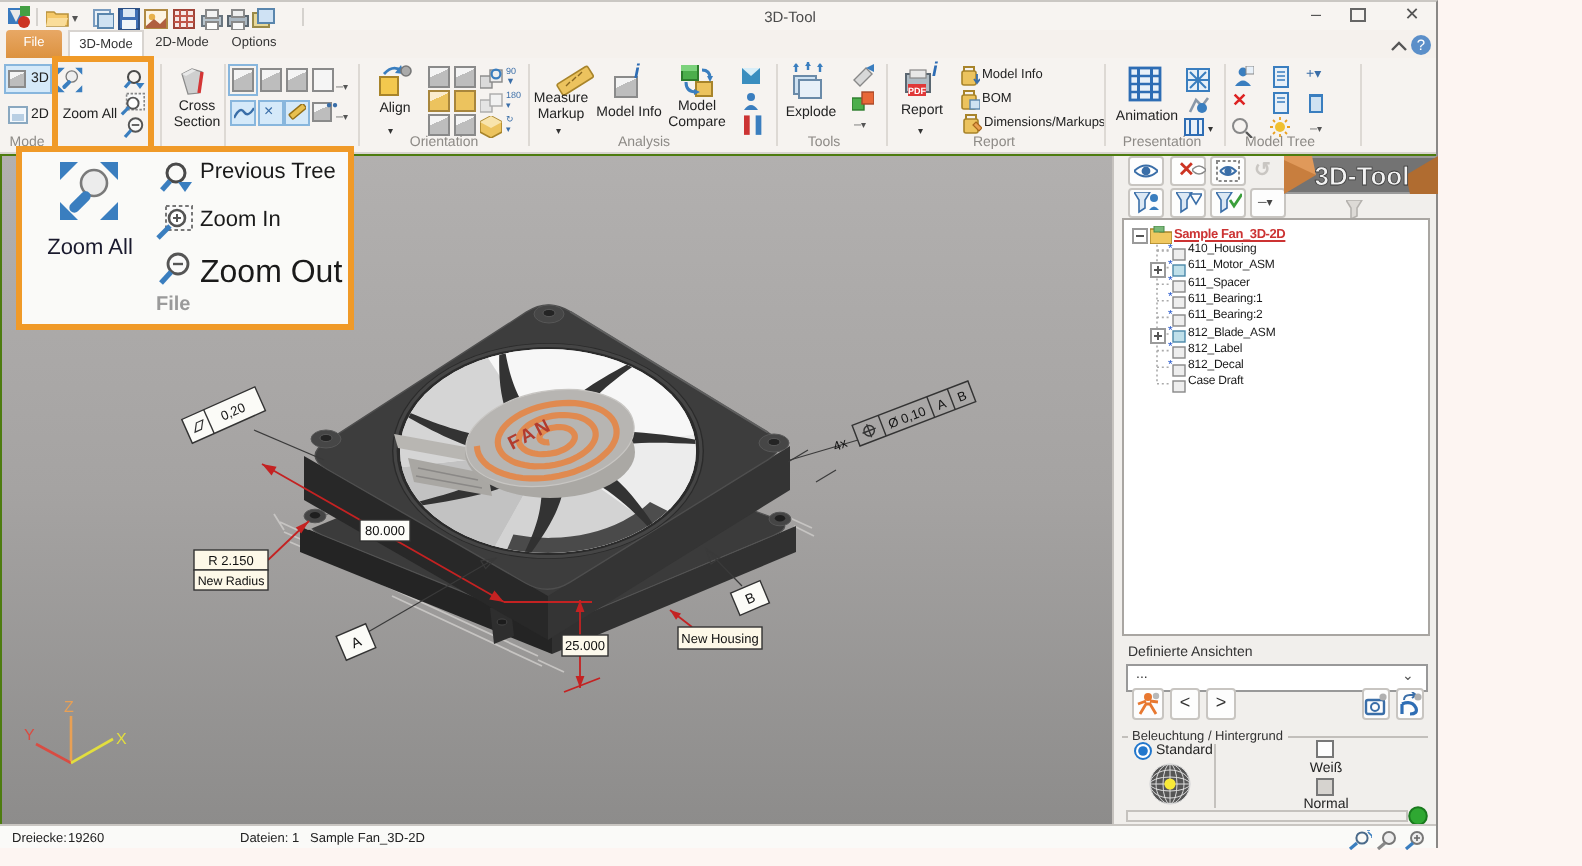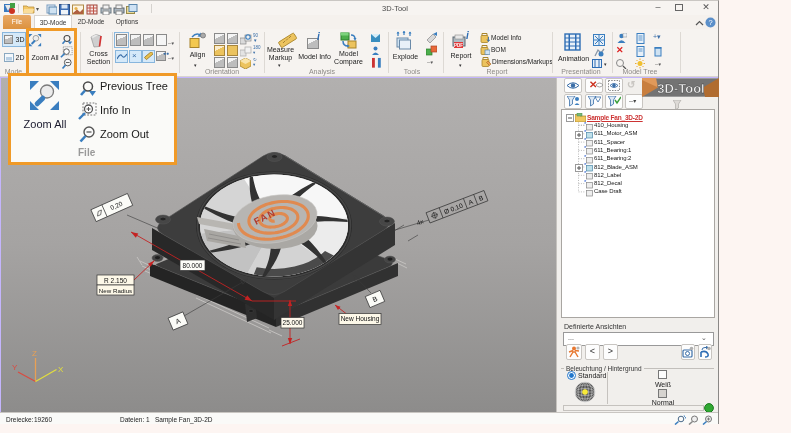--- a/index.html
+++ b/index.html
@@ -1,18 +1,18 @@
 <!DOCTYPE html>
 <html><head>
 <meta charset="utf-8">
 <style>
 * { margin:0; padding:0; box-sizing:border-box; }
 html,body { width:791px; height:433px; overflow:hidden; }
 body { background:#fdf5f2; font-family:"Liberation Sans", sans-serif; position:relative; }
-#win { position:absolute; left:0; top:0; width:719px; height:424px; background:#c4b5fd; border-right:1px solid #8a8886; border-bottom:1px solid #8a8886; border-top:1px solid #cac7c3; }
+#win { position:absolute; left:0; top:0; width:719px; height:424px; background:#4d7c0f; border-right:1px solid #8a8886; border-bottom:1px solid #8a8886; border-top:1px solid #cac7c3; }
 .abs { position:absolute; }
 
 #titlebar { position:absolute; left:0; top:0; width:718px; height:14px; background:#f7f4f1; }
 #tabrow { position:absolute; left:0; top:14px; width:718px; height:14px; background:#f5f1ed; }
 #ribbon { position:absolute; left:0; top:28px; width:718px; height:48px; background:#f6f3f0; border-bottom:1px solid #d8d4d0; }
 .tab { position:absolute; top:0; height:14px; font-size:6.5px; color:#333; text-align:center; line-height:14px; }
 .rsep { position:absolute; top:3px; height:41px; width:1px; background:#ddd9d4; }
 .glabel { position:absolute; top:39px; font-size:7px; color:#8d8a86; text-align:center; }
 .rtxt { position:absolute; font-size:7px; color:#222; text-align:center; line-height:1.08; }
 .cub { position:absolute; background:linear-gradient(155deg,#f4f4f4 0 36%,#bdbdbd 36% 100%); border:1px solid #8a8a8a; }
@@ -696,22 +696,22 @@
         <path d="M2 15 L6 10.5" stroke="#3a7ebf" stroke-width="2.6"></path>
         <path d="M10 11 L17 11 L13.5 16 Z" fill="#3a7ebf"></path>
       </svg>
     <div class="abs" style="left:89px;top:4px;font-size:11px;color:#1a1a1a">Previous Tree</div>
     <svg class="abs" style="left:67px;top:26px" width="19" height="18" viewBox="0 0 19 18">
         <rect x="5" y="1" width="13" height="12" fill="#fafafa" stroke="#777" stroke-dasharray="1.8 1.4"></rect>
         <circle cx="10.5" cy="7" r="4" fill="#fff" stroke="#555" stroke-width="1.3"></circle>
         <path d="M8.5 7 L12.5 7 M10.5 5 L10.5 9" stroke="#555" stroke-width="1"></path>
         <path d="M1 17 L7 11" stroke="#3a7ebf" stroke-width="2.4"></path>
       </svg>
-    <div class="abs" style="left:89px;top:28px;font-size:11px;color:#1a1a1a">Info In</div>
+    <div class="abs" style="left:89px;top:28px;font-size:11px;color:#1a1a1a">Zoom In</div>
     <svg class="abs" style="left:68px;top:50px" width="17" height="17" viewBox="0 0 17 17">
         <circle cx="10" cy="6" r="5" fill="#fafafa" stroke="#555" stroke-width="1.4"></circle>
         <path d="M7.5 6 L12.5 6" stroke="#555" stroke-width="1.2"></path>
         <path d="M1.5 15.5 L6.5 10" stroke="#3a7ebf" stroke-width="2.6"></path>
       </svg>
-    <div class="abs" style="left:89px;top:52px;font-size:11px;color:#1a1a1a">Zoom Out</div>
+    <div class="abs" style="left:89px;top:52px;font-size:16px;color:#1a1a1a">Zoom Out</div>
     <div class="abs" style="left:67px;top:71px;font-size:10px;font-weight:bold;color:#9a9a9a">File</div>
   </div>
 </div>
 
 </body></html>

